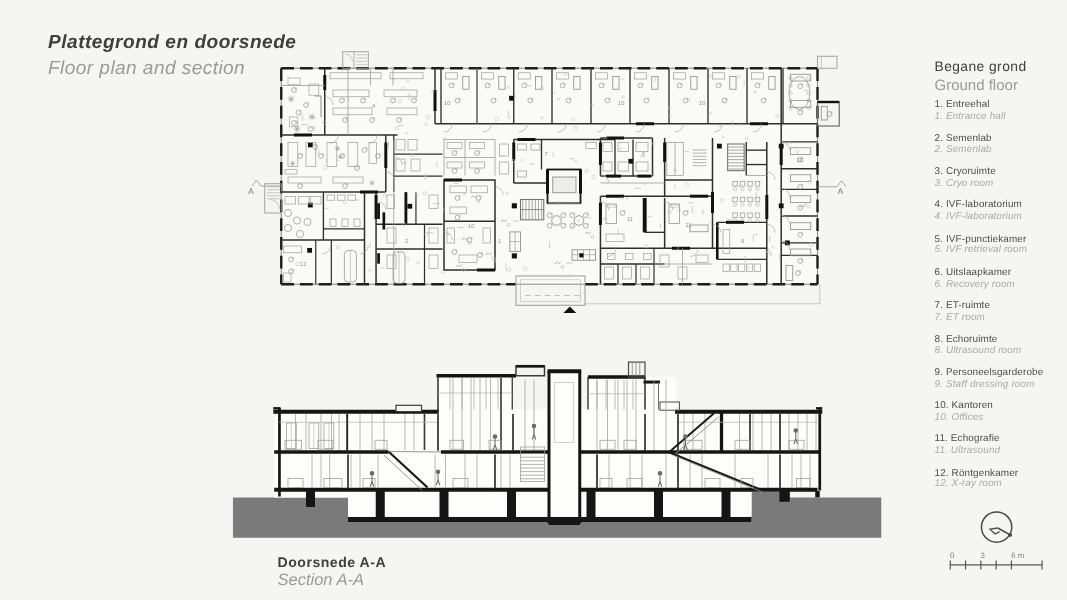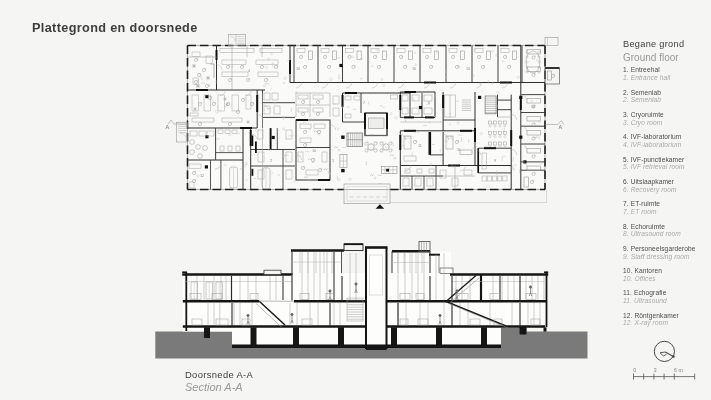--- a/index.html
+++ b/index.html
@@ -1,20 +1,21 @@
 <!DOCTYPE html>
 <html><head><meta charset="utf-8"><style>
 html,body{margin:0;padding:0;}
 body{width:711px;height:400px;background:#f5f5f3;font-family:"Liberation Sans",sans-serif;overflow:hidden;}
 .abs{position:absolute;}
 </style></head><body>
 <div style="position:relative;width:711px;height:400px;background:#f5f5f3;">
 
-<div class="abs" style="left:32px;top:21px;font-size:12.7px;font-weight:bold;letter-spacing:0.35px;color:#3e3e3e;">Plattegrond en doorsnede</div>
-
+<div class="abs" style="left:32px;top:21px;font-size:12.7px;font-weight:bold;letter-spacing:0.35px;color:#3e3e3e;font-style:italic;">Plattegrond en doorsnede</div>
+
+<div class="abs" style="left:32px;top:38px;font-size:12.7px;font-style:italic;letter-spacing:0.3px;color:#9a9a9a;">Floor plan and section</div>
 
 <div class="abs" style="left:623px;top:39px;font-size:9.2px;font-weight:normal;letter-spacing:0.3px;color:#3e3e3e;">Begane grond</div>
 
 <div class="abs" style="left:623px;top:52px;font-size:10px;color:#9a9a9a;">Ground floor</div>
 
 <div class="abs" style="left:623px;top:66.4px;font-size:6.6px;letter-spacing:0.1px;color:#4c4c4c;">1. Entreehal</div>
 
 <div class="abs" style="left:623px;top:74.1px;font-size:6.6px;font-style:italic;letter-spacing:0.1px;color:#a9a9a9;">1. Entrance hall</div>
 
 <div class="abs" style="left:623px;top:88.7px;font-size:6.6px;letter-spacing:0.1px;color:#4c4c4c;">2. Semenlab</div>
@@ -54,21 +55,21 @@
 <div class="abs" style="left:623px;top:274.8px;font-size:6.6px;font-style:italic;letter-spacing:0.1px;color:#a9a9a9;">10. Offices</div>
 
 <div class="abs" style="left:623px;top:289.4px;font-size:6.6px;letter-spacing:0.1px;color:#4c4c4c;">11. Echografie</div>
 
 <div class="abs" style="left:623px;top:297.1px;font-size:6.6px;font-style:italic;letter-spacing:0.1px;color:#a9a9a9;">11. Ultrasound</div>
 
 <div class="abs" style="left:623px;top:311.7px;font-size:6.6px;letter-spacing:0.1px;color:#4c4c4c;">12. Röntgenkamer</div>
 
 <div class="abs" style="left:623px;top:319.4px;font-size:6.6px;font-style:italic;letter-spacing:0.1px;color:#a9a9a9;">12. X-ray room</div>
 
-<div class="abs" style="left:185px;top:368.6px;font-size:9.4px;font-weight:normal;letter-spacing:0.35px;color:#3e3e3e;">Doorsnede A-A</div>
+<div class="abs" style="left:185px;top:368.6px;font-size:9.4px;font-weight:bold;letter-spacing:0.35px;color:#3e3e3e;">Doorsnede A-A</div>
 
 <div class="abs" style="left:185px;top:381px;font-size:11px;font-style:italic;color:#9a9a9a;">Section A-A</div>
 <svg class="abs" style="left:0;top:0;" width="711" height="400" viewBox="0 0 711 400">
 
 <rect x="187.5" y="45.5" width="357.5" height="144.0" fill="#fafaf8"></rect>
 
 <rect x="187.5" y="45.5" width="357.5" height="144.0" fill="none" stroke="#8a8a8a" stroke-width="0.7"></rect>
 
 <line x1="187.5" y1="45.5" x2="545.0" y2="45.5" stroke="#1d1d1d" stroke-width="1.6" stroke-dasharray="8.5 4"></line>
 

